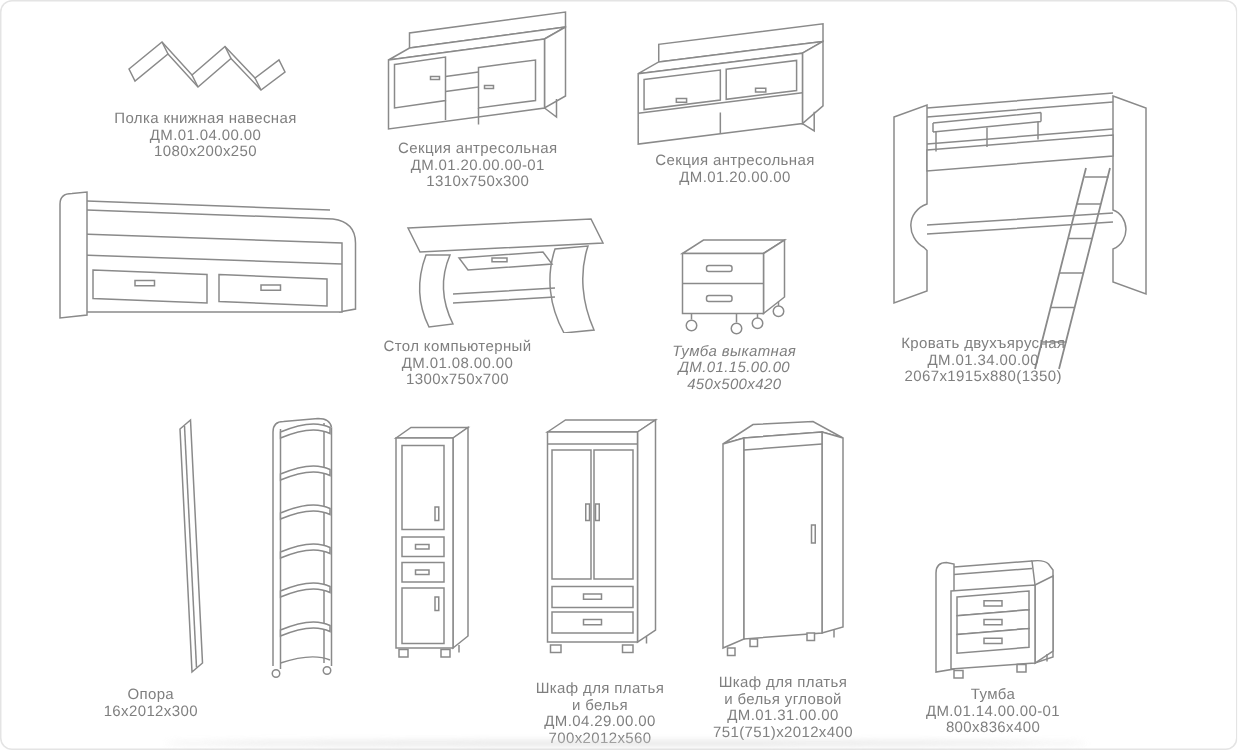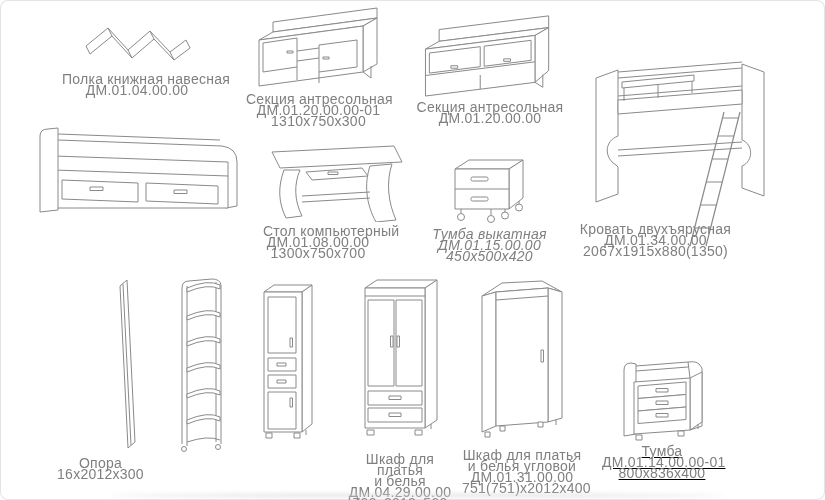--- a/index.html
+++ b/index.html
@@ -5,21 +5,21 @@
   html,body { margin:0; padding:0; background:#ffffff; }
   .page {
     position:relative; width:825px; height:500px; background:#ffffff;
     font-family:"Liberation Sans", sans-serif; overflow:hidden;
     border-radius:8px; box-shadow: inset 0 0 0 1px #e4e4e4;
   }
   figure.item { position:absolute; margin:0; padding:0; text-align:center; }
   .art { width:100%; }
   .art svg { display:block; margin:0 auto; }
   figcaption.cap {
-    font-size:14px; line-height:11px; color:#7f7f7f; letter-spacing:0.25px;
+    font-size:10px; line-height:11px; color:#7f7f7f; letter-spacing:0.25px;
     margin-top:4px; white-space:nowrap;
   }
   figcaption.cap.wrap { white-space:normal; }
   .page-shadow {
     position:absolute; left:110px; right:100px; bottom:3px; height:3px;
     background:#d7d7d7; border-radius:50%; filter:blur(2px); opacity:0.8;
   }
   svg * { vector-effect:non-scaling-stroke; }
 </style>
 </head>
@@ -30,20 +30,21 @@
   <figure class="item" style="left:62px; top:22px; width:150px;">
     <div class="art">
       <svg width="110" height="48" viewBox="0 0 110 48" fill="none" stroke="#8a8a8a" stroke-width="1">
         <path d="M4,24 L26,6 L46,28 L68,9 L88,30 L104,18 L108,26 L92,38 L72,17 L50,36 L30,14 L8,32 Z" fill="#ffffff"></path>
         <path d="M26,6 L30,14 M46,28 L50,36 M68,9 L72,17 M88,30 L92,38"></path>
       </svg>
     </div>
     <figcaption class="cap">
       <div>Полка книжная навесная</div>
       <div>ДМ.01.04.00.00</div>
+      <div>1080х200х250</div>
     </figcaption>
   </figure>
 
   <figure class="item" style="left:246px; top:6px; width:145px;">
     <div class="art">
       <svg width="132" height="84" viewBox="0 0 132 84" fill="none" stroke="#8a8a8a" stroke-width="1">
         <polygon points="20,26 124,12 124,2 20,16" fill="#ffffff"></polygon>
         <polygon points="6,34 20,26 124,12 110,20" fill="#ffffff"></polygon>
         <polygon points="110,20 124,12 124,58 110,66" fill="#ffffff"></polygon>
         <polygon points="6,34 110,20 110,66 6,80" fill="#ffffff"></polygon>
@@ -124,21 +125,21 @@
     <div class="art" style="margin-left:14px; width:140px;">
       <svg width="140" height="84" viewBox="0 0 140 84" fill="none" stroke="#8a8a8a" stroke-width="1">
         <path d="M20,32 C14,48 14,64 22,80 L38,78 C30,62 30,46 36,32 Z" fill="#ffffff"></path>
         <path d="M106,28 C100,46 102,66 112,84 L132,82 C124,64 122,44 128,26 Z" fill="#ffffff"></path>
         <path d="M38,58 L106,54 M38,64 L106,60"></path>
         <polygon points="8,14 130,8 138,24 16,30" fill="#ffffff"></polygon>
         <polygon points="42,34 98,30 104,38 48,42" fill="#ffffff"></polygon>
         <rect x="64" y="34" width="10" height="2.5" fill="#ffffff"></rect>
       </svg>
     </div>
-    <figcaption class="cap" style="width:110px; margin-left:13px;">
+    <figcaption class="cap" style="width:110px; margin-left:0;">
       <div>Стол компьютерный</div>
       <div>ДМ.01.08.00.00</div>
       <div>1300х750х700</div>
     </figcaption>
   </figure>
 
   <figure class="item" style="left:432px; top:153px; width:115px;font-style:italic;">
     <div class="art">
       <svg width="90" height="72" viewBox="0 0 90 72" fill="none" stroke="#8a8a8a" stroke-width="1">
         <polygon points="10,16 24,7 78,7 64,16" fill="#ffffff"></polygon>
@@ -258,21 +259,21 @@
       </svg>
     </div>
     <figcaption class="cap wrap">
       <div>Шкаф для платья</div>
       <div>и белья угловой</div>
       <div>ДМ.01.31.00.00</div>
       <div>751(751)х2012х400</div>
     </figcaption>
   </figure>
 
-  <figure class="item" style="left:602px; top:352px; width:120px;text-decoration:underline;">
+  <figure class="item" style="left:602px; top:364px; width:120px;">
     <div class="art">
       <svg width="96" height="90" viewBox="0 0 96 90" fill="none" stroke="#8a8a8a" stroke-width="1">
         <path d="M22,14 L74,10 M22,19 L74,15"></path>
         <path d="M10,18 Q10,11 17,11 L22,12 L22,82 L10,84 Z" fill="#ffffff"></path>
         <path d="M74,10 Q82,9 85,12 L88,16 L88,74 L76,78 L76,26 Z" fill="#ffffff"></path>
         <polygon points="76,26 88,20 88,70 76,78" fill="#ffffff"></polygon>
         <polygon points="20,30 76,26 76,78 20,82" fill="#ffffff"></polygon>
         <polygon points="24,34 72,30 72,42.5 24,46.5" fill="#ffffff"></polygon>
         <rect x="42" y="36.5" width="12" height="3.5" fill="#ffffff"></rect>
         <polygon points="24,46.5 72,42.5 72,55 24,59" fill="#ffffff"></polygon>

